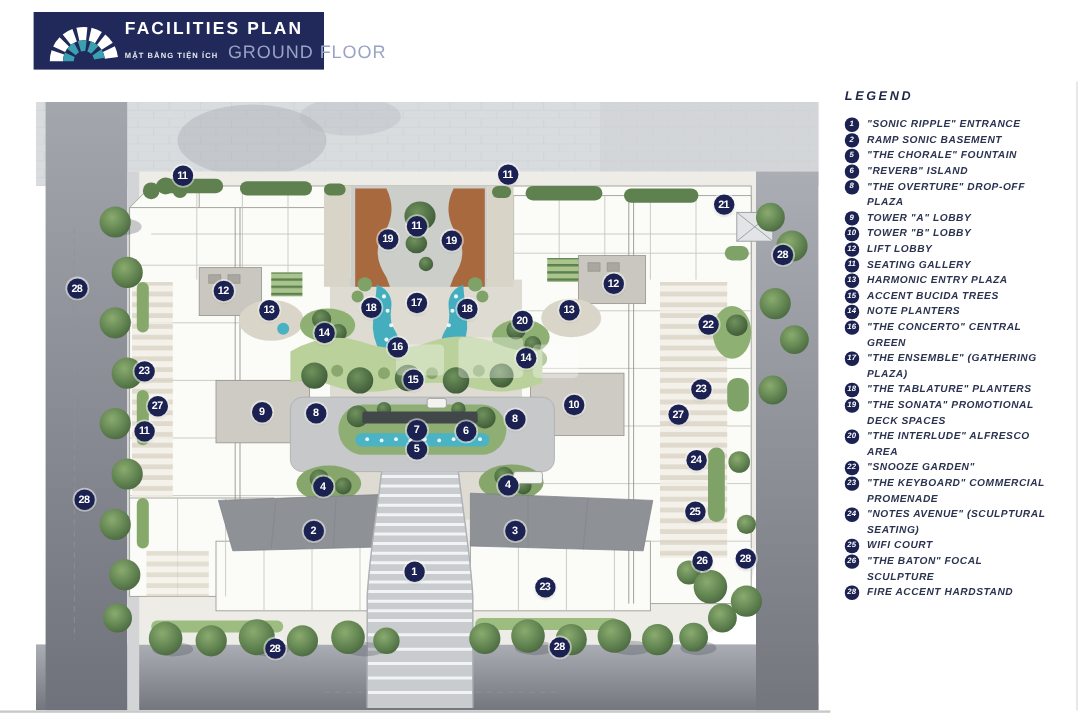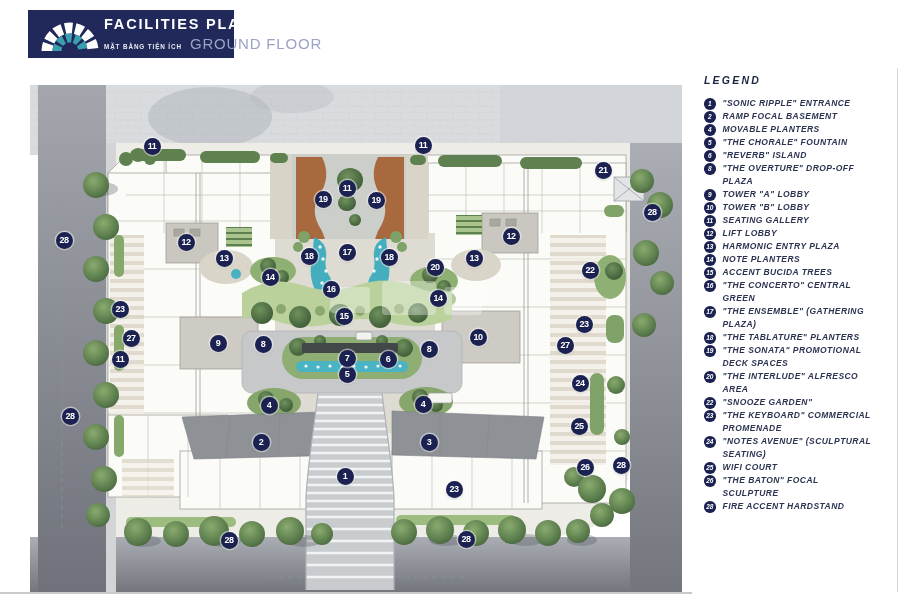--- a/index.html
+++ b/index.html
@@ -1,19 +1,19 @@
 <!DOCTYPE html>
 <html><head>
 <meta charset="utf-8">
 <style>
   html,body{margin:0;padding:0;background:#ffffff;}
   .screen{position:relative;width:904px;height:600px;background:#ffffff;overflow:hidden;
           font-family:"Liberation Sans",sans-serif;}
   
-  .header-bar{position:absolute;left:28px;top:10px;width:206px;height:48px;background:#20295a;
+  .header-bar{position:absolute;left:28px;top:10px;width:242px;height:48px;background:#20295a;
               display:flex;align-items:center;}
   .logo{width:60px;height:40px;margin-left:12px;flex-shrink:0;}
   .header-text{margin-left:4px;line-height:1;}
   .header-title{color:#ffffff;font-weight:bold;font-size:14.5px;letter-spacing:1.8px;white-space:nowrap;}
   .header-subrow{display:flex;align-items:baseline;gap:8px;margin-top:4px;}
   .header-vi{color:#e8eaf2;font-size:6.3px;font-weight:bold;letter-spacing:0.9px;white-space:nowrap;}
   .header-en{color:#9aa3c4;font-size:15px;letter-spacing:0.8px;white-space:nowrap;}
   
   .legend{position:absolute;left:704px;top:74px;width:196px;font-style:italic;}
   .legend-title{font-size:10.5px;font-weight:bold;letter-spacing:2.2px;color:#1d2546;margin-bottom:11px;}
@@ -396,28 +396,24 @@
   <div class="legend">
     <div class="legend-title">LEGEND</div>
     <div id="legend-list">
   <div class="legend-row">
     <span class="legend-badge">1</span>
     <span class="legend-label">"SONIC RIPPLE" ENTRANCE</span>
   </div>
 
   <div class="legend-row">
     <span class="legend-badge">2</span>
-    <span class="legend-label">RAMP FOCAL BASEMENT</span>
-  </div>
-
-
-  <div class="legend-row">
-    <span class="legend-badge">4</span>
-    <span class="legend-label">MOVABLE PLANTERS</span>
-  </div>
+    <span class="legend-label">RAMP SONIC BASEMENT</span>
+  </div>
+
+
 
   <div class="legend-row">
     <span class="legend-badge">5</span>
     <span class="legend-label">"THE CHORALE" FOUNTAIN</span>
   </div>
 
   <div class="legend-row">
     <span class="legend-badge">6</span>
     <span class="legend-label">"REVERB" ISLAND</span>
   </div>
@@ -432,42 +428,42 @@
     <span class="legend-badge">9</span>
     <span class="legend-label">TOWER "A" LOBBY</span>
   </div>
 
   <div class="legend-row">
     <span class="legend-badge">10</span>
     <span class="legend-label">TOWER "B" LOBBY</span>
   </div>
 
   <div class="legend-row">
+    <span class="legend-badge">12</span>
+    <span class="legend-label">LIFT LOBBY</span>
+  </div>
+
+  <div class="legend-row">
     <span class="legend-badge">11</span>
     <span class="legend-label">SEATING GALLERY</span>
   </div>
 
   <div class="legend-row">
-    <span class="legend-badge">12</span>
-    <span class="legend-label">LIFT LOBBY</span>
-  </div>
-
-  <div class="legend-row">
     <span class="legend-badge">13</span>
     <span class="legend-label">HARMONIC ENTRY PLAZA</span>
   </div>
 
   <div class="legend-row">
+    <span class="legend-badge">15</span>
+    <span class="legend-label">ACCENT BUCIDA TREES</span>
+  </div>
+
+  <div class="legend-row">
     <span class="legend-badge">14</span>
     <span class="legend-label">NOTE PLANTERS</span>
-  </div>
-
-  <div class="legend-row">
-    <span class="legend-badge">15</span>
-    <span class="legend-label">ACCENT BUCIDA TREES</span>
   </div>
 
   <div class="legend-row">
     <span class="legend-badge">16</span>
     <span class="legend-label">"THE CONCERTO" CENTRAL GREEN</span>
   </div>
 
   <div class="legend-row">
     <span class="legend-badge">17</span>
     <span class="legend-label">"THE ENSEMBLE" (GATHERING PLAZA)</span>

